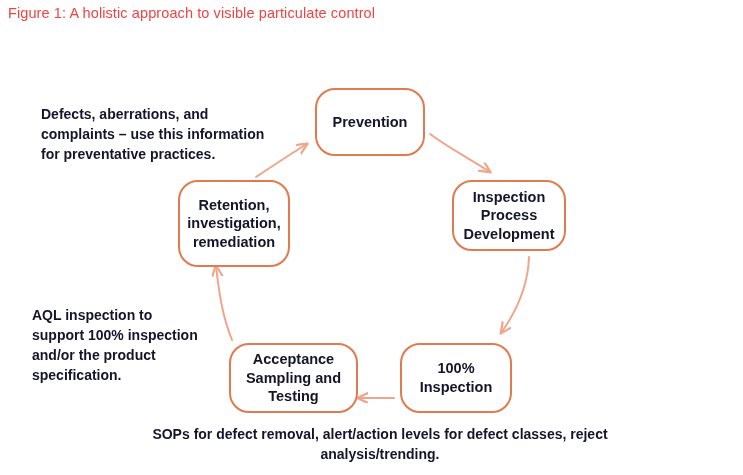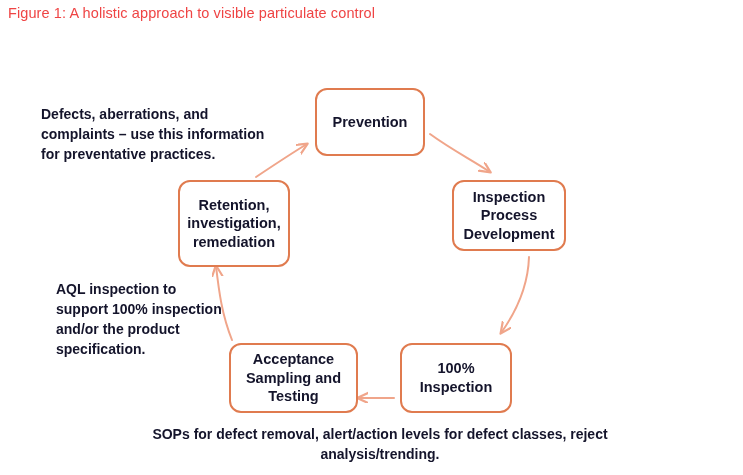--- a/index.html
+++ b/index.html
@@ -31,21 +31,21 @@
     position: absolute;
     left: 0;
     top: 0;
     width: 743px;
     height: 475px;
   }
   .node-box {
     position: absolute;
     box-sizing: border-box;
     border: 2px solid #e07b4f;
-    border-radius: 12px;
+    border-radius: 20px;
     background: #ffffff;
     display: flex;
     align-items: center;
     justify-content: center;
     text-align: center;
     color: #14142b;
     font-weight: bold;
     font-size: 14.5px;
     line-height: 1.28;
     padding: 2px 4px;
@@ -65,21 +65,21 @@
   
   #node-prevention      { left: 315px; top: 88px;  width: 110px; height: 68px; }
   #node-inspection-proc { left: 452px; top: 180px; width: 114px; height: 71px; }
   #node-hundred-pct     { left: 400px; top: 343px; width: 112px; height: 70px; }
   #node-acceptance      { left: 229px; top: 343px; width: 129px; height: 70px; }
   #node-retention       { left: 178px; top: 180px; width: 112px; height: 87px; }
   
   #ann-prevention-in  { left: 41px;  top: 104px; width: 250px; }
   #ann-prevention-out { left: 473px; top: 104px; width: 260px; }
   #ann-inspection-out { left: 549px; top: 271px; width: 190px; }
-  #ann-acceptance-out { left: 32px;  top: 279px; width: 200px; margin-left: 24px; }
+  #ann-acceptance-out { left: 32px;  top: 305px; width: 200px; }
   #ann-inspection-bottom { left: 140px; top: 424px; width: 480px; }
 </style>
 </head>
 <body>
 
 <div id="figure-root">
 
   <div id="figure-caption">Figure 1: A holistic approach to visible particulate control</div>
 
   <svg id="diagram-canvas" viewBox="0 0 743 475" xmlns="http://www.w3.org/2000/svg">

